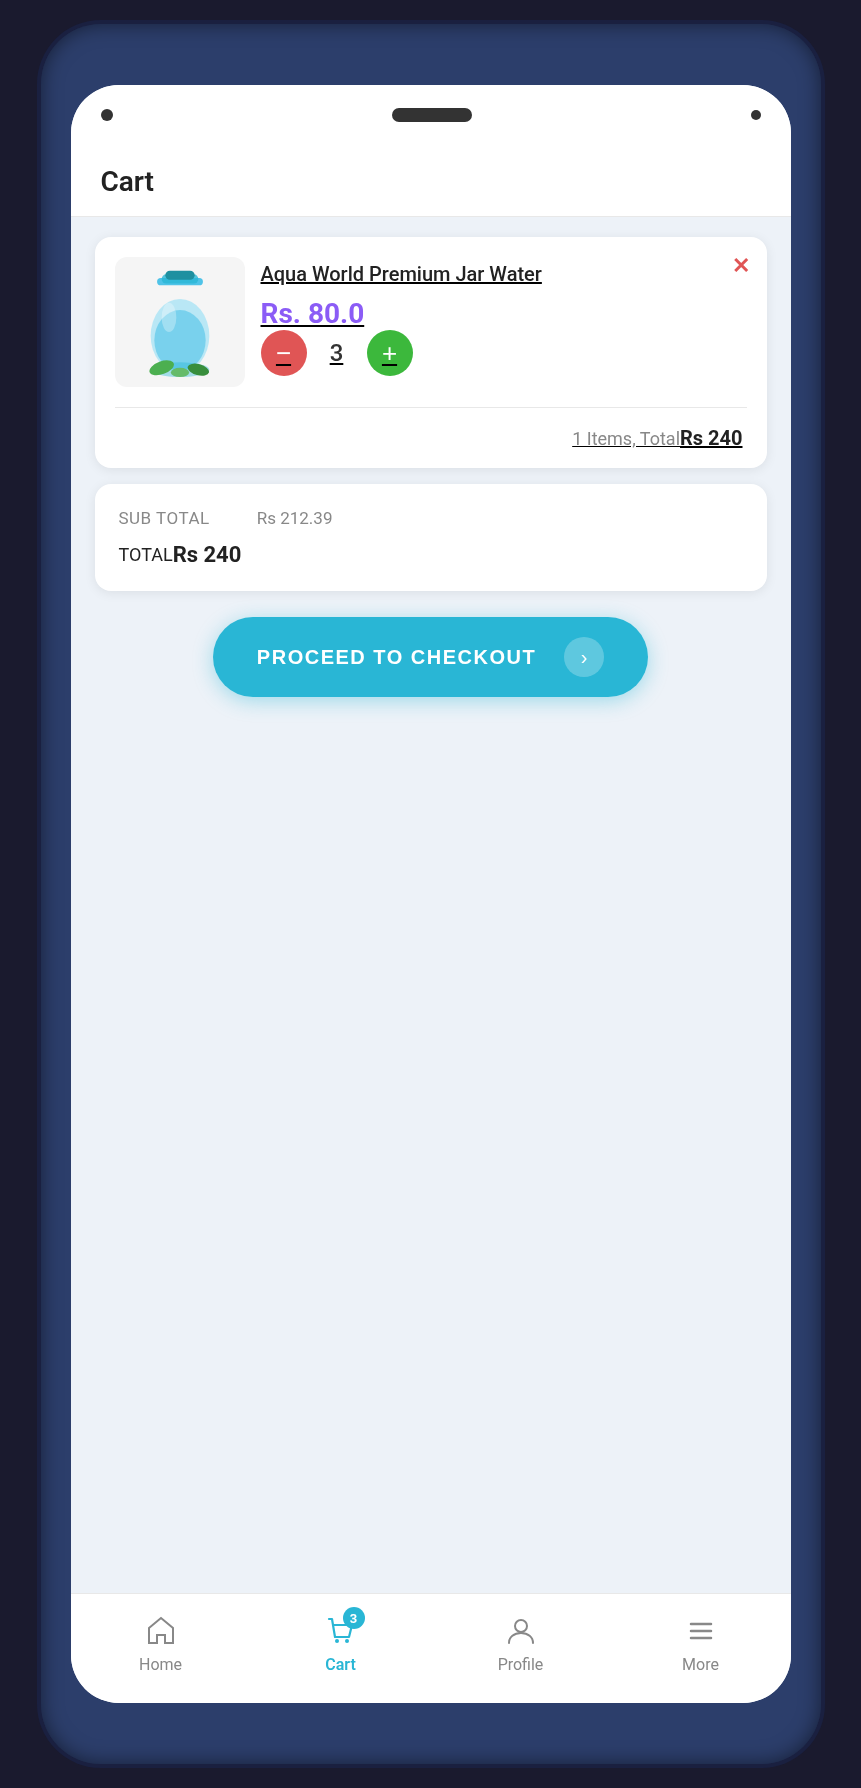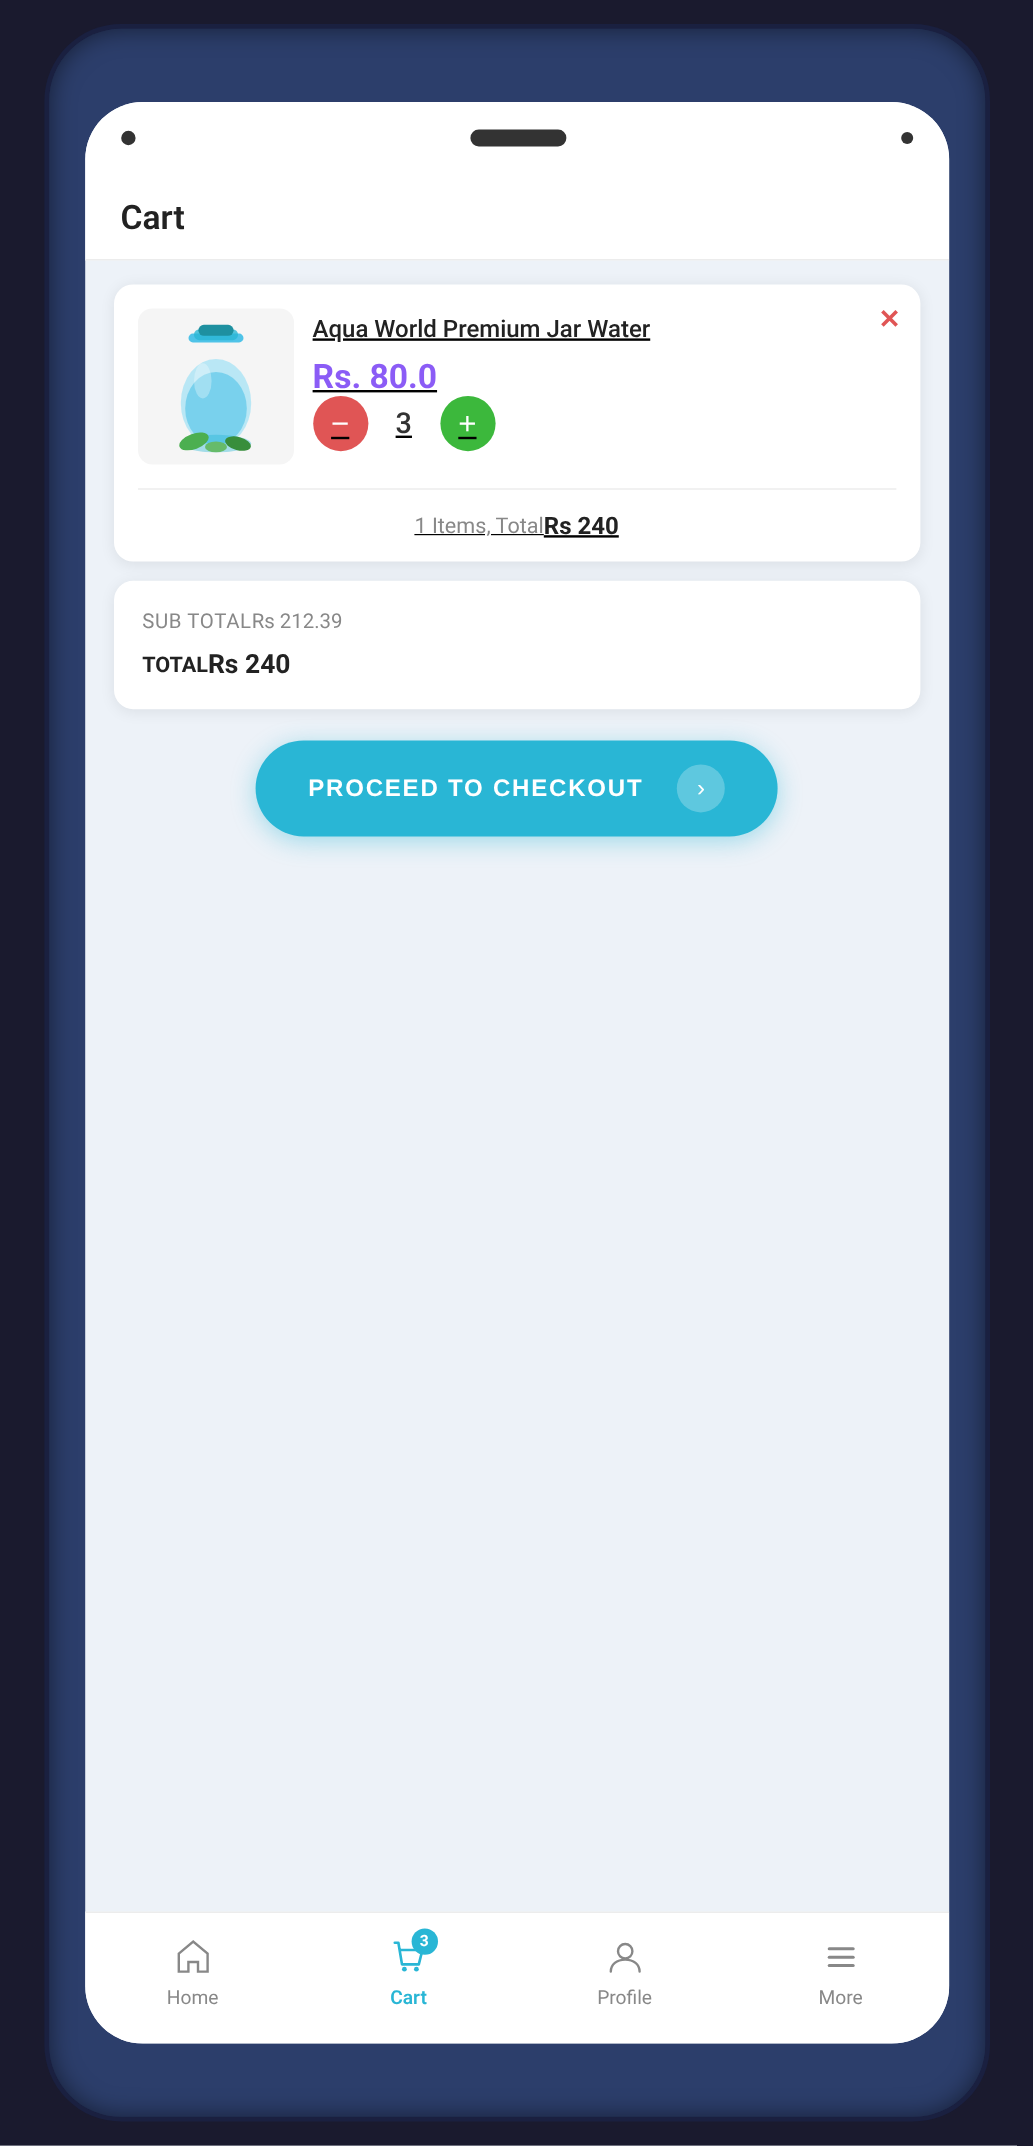--- a/index.html
+++ b/index.html
@@ -204,21 +204,21 @@
     }
 
     .cart-divider {
       height: 1px;
       background: #e8e8e8;
       margin: 0 20px;
     }
 
     .cart-summary-row {
       display: flex;
-      justify-content: center;
+      justify-content: flex-end;
       align-items: center;
       padding: 18px 24px;
     }
 
     .summary-items-text {
       font-size: 18px;
       color: #888;
     }
 
     .summary-total {
@@ -245,28 +245,29 @@
 
     .totals-label {
       font-size: 17px;
       color: #888;
       text-transform: uppercase;
       letter-spacing: 0.5px;
     }
 
     .totals-label-bold {
       font-size: 18px;
-      font-weight: 700;
+      font-weight: 400;
       color: #222;
       text-transform: uppercase;
     }
 
     .totals-value {
       font-size: 17px;
       color: #888;
+      margin-left: 47px;
     }
 
     .totals-value-bold {
       font-size: 22px;
       font-weight: 700;
       color: #222;
     }
 
     
     .checkout-btn-container {

